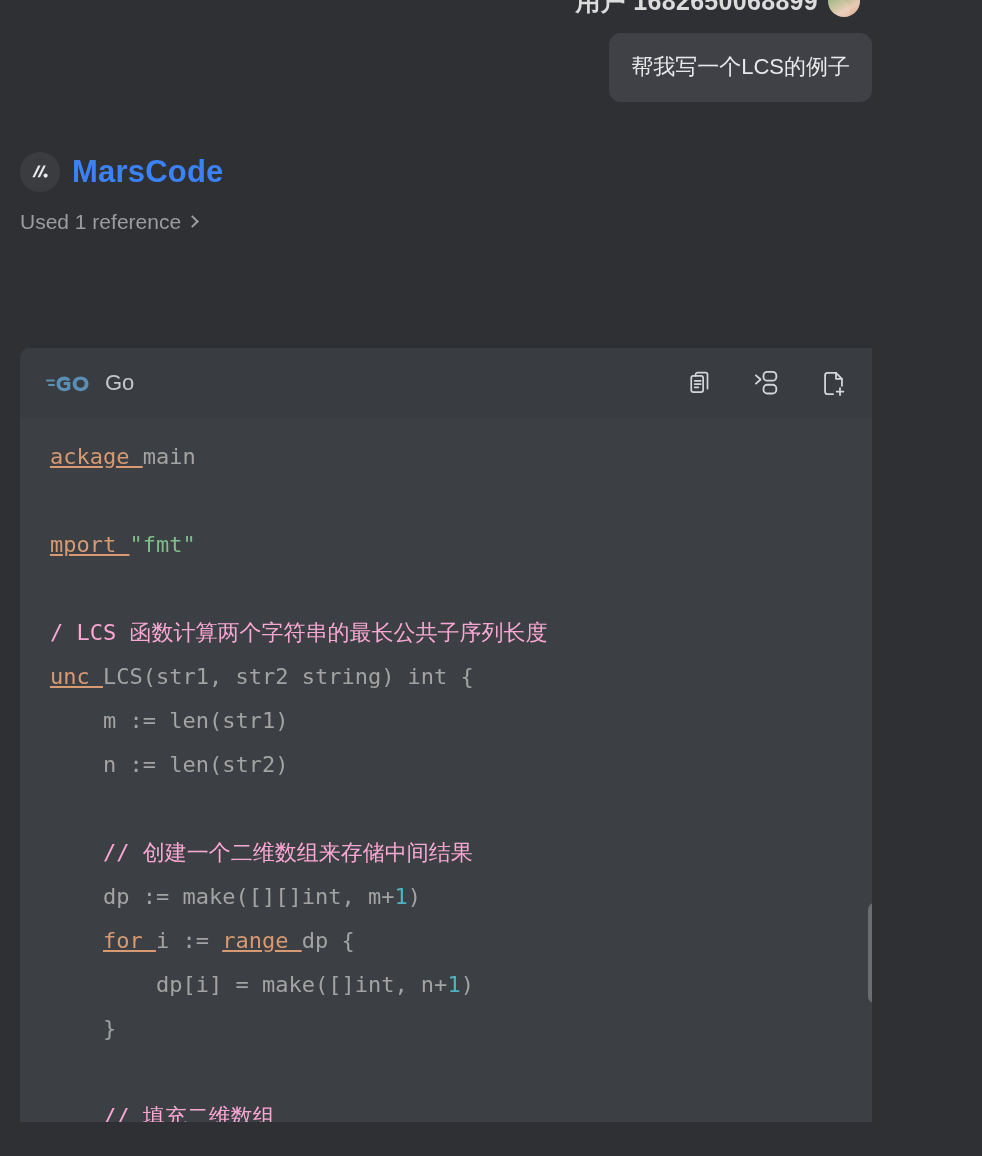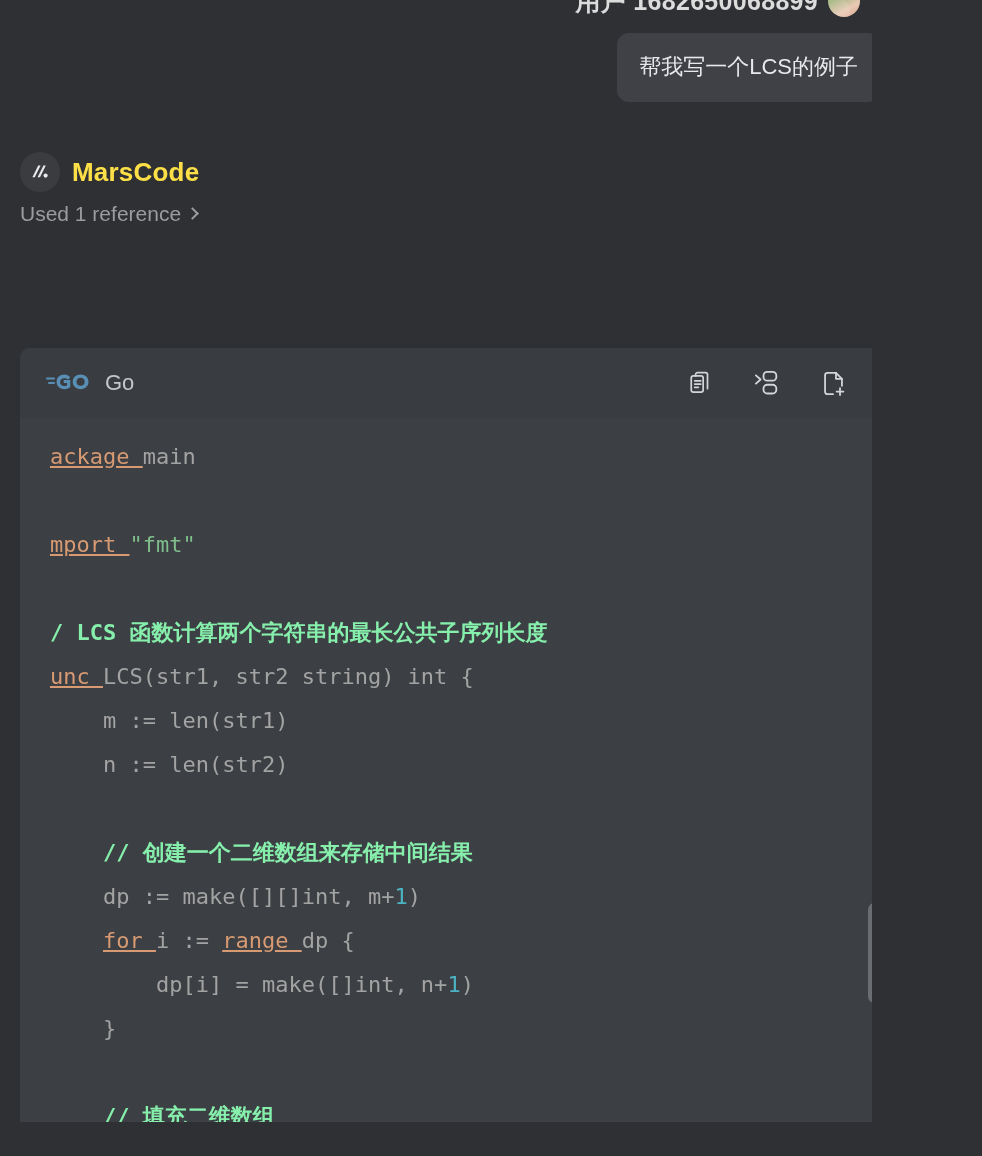--- a/index.html
+++ b/index.html
@@ -60,21 +60,21 @@
     left: -4px; top: 40%;
     width: 26px; height: 26px;
     border-radius: 50%;
     background: rgba(255,255,255,0.12);
   }
 
   .bubble-row {
     display: flex;
     justify-content: flex-end;
     margin-top: 17px;
-    padding-right: 0;
+    padding-right: 8px;
     margin-left: 44px;
   }
 
   .user-bubble {
     background: #3f4146;
     border-radius: 12px 12px 12px 12px;
     padding: 19px 22px 20px 22px;
     max-width: 420px;
     margin-right: -8px;
   }
@@ -106,32 +106,32 @@
     height: 40px;
     border-radius: 50%;
     background: #3a3c40;
     display: flex;
     align-items: center;
     justify-content: center;
     flex: 0 0 auto;
   }
 
   .assistant-name {
-    font-size: 26px;
+    font-size: 31px;
     font-weight: bold;
-    color: #fde047;
+    color: #3b82f6;
     letter-spacing: 0.2px;
   }
 
   .reference-row {
     display: flex;
     align-items: center;
     gap: 7px;
     padding-left: 20px;
-    margin-top: 10px;
+    margin-top: 18px;
     cursor: pointer;
     width: max-content;
   }
 
   .reference-text {
     font-size: 21px;
     color: #9a9ca0;
   }
 
   .chevron-right {
@@ -175,21 +175,21 @@
     height: 71px;
     background: #393c40;
     display: flex;
     align-items: center;
     padding: 0 24px 0 26px;
     border-bottom: 1px solid #3c3f43;
   }
 
   .lang-group {
     display: flex;
-    align-items: flex-start;
+    align-items: flex-end;
     gap: 13px;
   }
 
   .lang-label {
     font-size: 22px;
     color: #c4c6c9;
   }
 
   .code-actions {
     margin-left: auto;
@@ -227,21 +227,21 @@
     margin: 0;
     white-space: pre;
     tab-size: 4;
   }
 
   .code-line { padding-left: 30px; }
 
   
   .tok-kw      { color: #d79a72; text-decoration: underline; }
   .tok-str     { color: #7fbd8c; }
-  .tok-cmt     { color: #86efac; font-weight: bold; }
+  .tok-cmt     { color: #f9a8d4; }
   .tok-num     { color: #4cb3c4; }
   .tok-plain   { color: #a3a3a3; }
 
   
   .code-scrollbar-track {
     position: absolute;
     top: 71px;
     right: 2px;
     width: 16px;
     bottom: 0;

